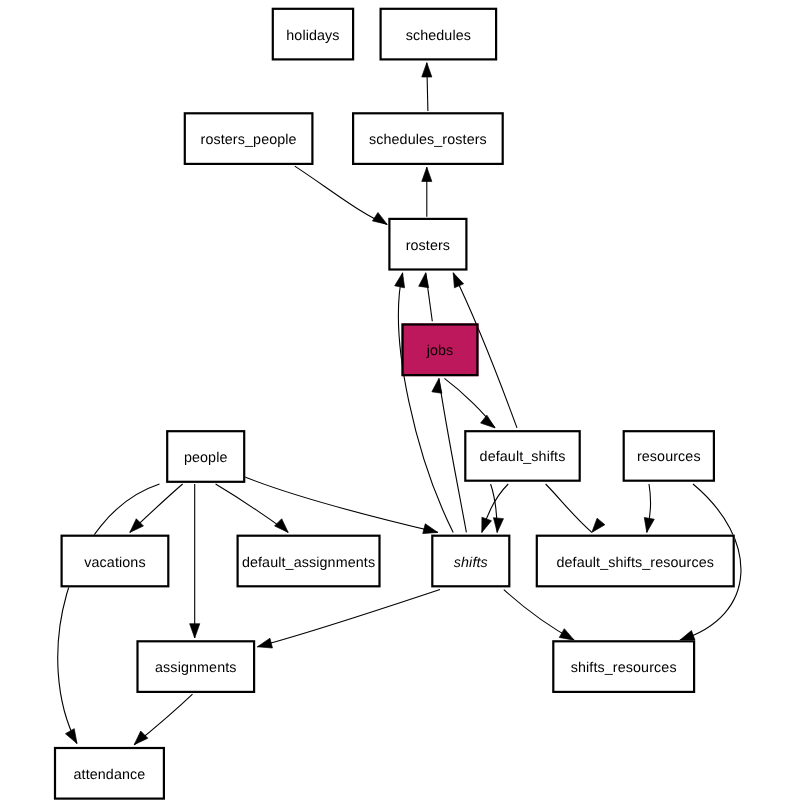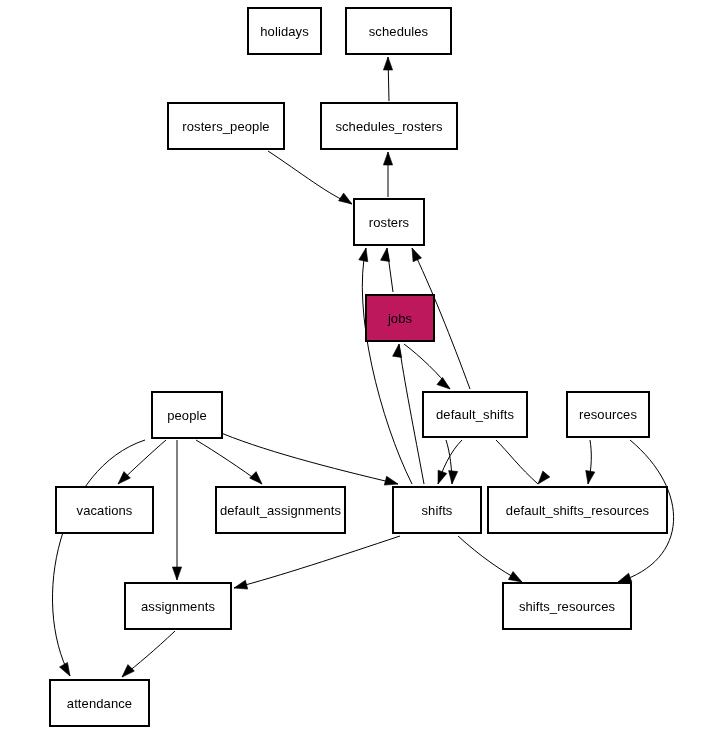--- a/index.html
+++ b/index.html
@@ -175,21 +175,21 @@
       </div>
       <div class="node" style="left: 566px; top: 391px; width: 84px; height: 47px; border-color: rgb(0, 0, 0); background: rgb(255, 255, 255);">
         <span class="node-label">resources</span>
       </div>
       <div class="node" style="left: 55px; top: 486px; width: 99px; height: 48px; border-color: rgb(0, 0, 0); background: rgb(255, 255, 255);">
         <span class="node-label">vacations</span>
       </div>
       <div class="node" style="left: 215px; top: 486px; width: 131px; height: 48px; border-color: rgb(0, 0, 0); background: rgb(255, 255, 255);">
         <span class="node-label">default_assignments</span>
       </div>
-      <div class="node" style="left: 392px; top: 486px; width: 90px; height: 48px; border-color: rgb(0, 0, 0); background: rgb(255, 255, 255);">
+      <div class="node" style="left: 392px; top: 486px; width: 72px; height: 48px; border-color: rgb(0, 0, 0); background: rgb(255, 255, 255); font-style: italic;">
         <span class="node-label">shifts</span>
       </div>
       <div class="node" style="left: 487px; top: 486px; width: 181px; height: 48px; border-color: rgb(0, 0, 0); background: rgb(255, 255, 255);">
         <span class="node-label">default_shifts_resources</span>
       </div>
       <div class="node" style="left: 124px; top: 582px; width: 108px; height: 48px; border-color: rgb(0, 0, 0); background: rgb(255, 255, 255);">
         <span class="node-label">assignments</span>
       </div>
       <div class="node" style="left: 502px; top: 582px; width: 130px; height: 48px; border-color: rgb(0, 0, 0); background: rgb(255, 255, 255);">
         <span class="node-label">shifts_resources</span>

